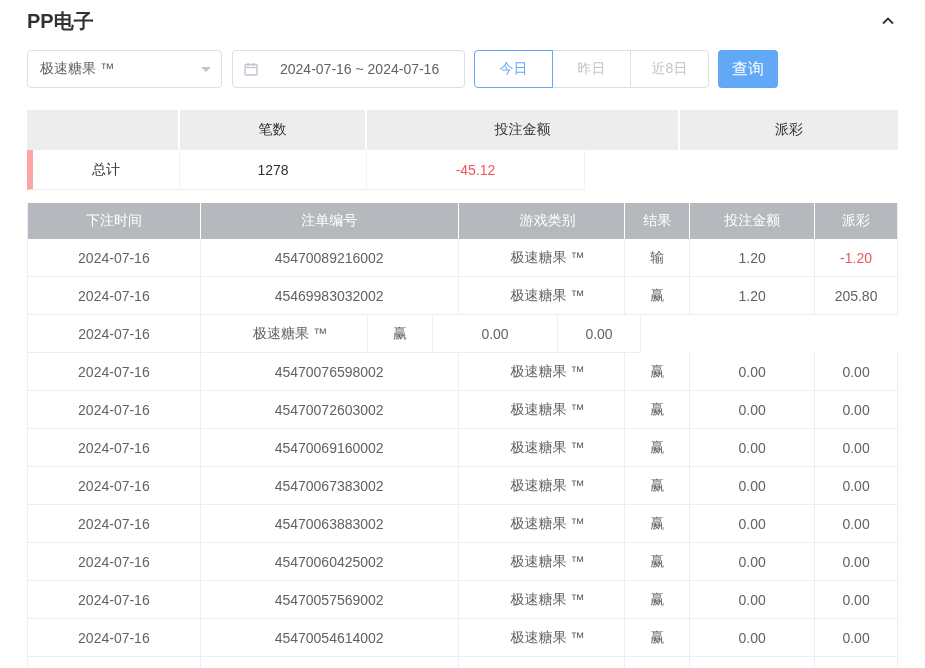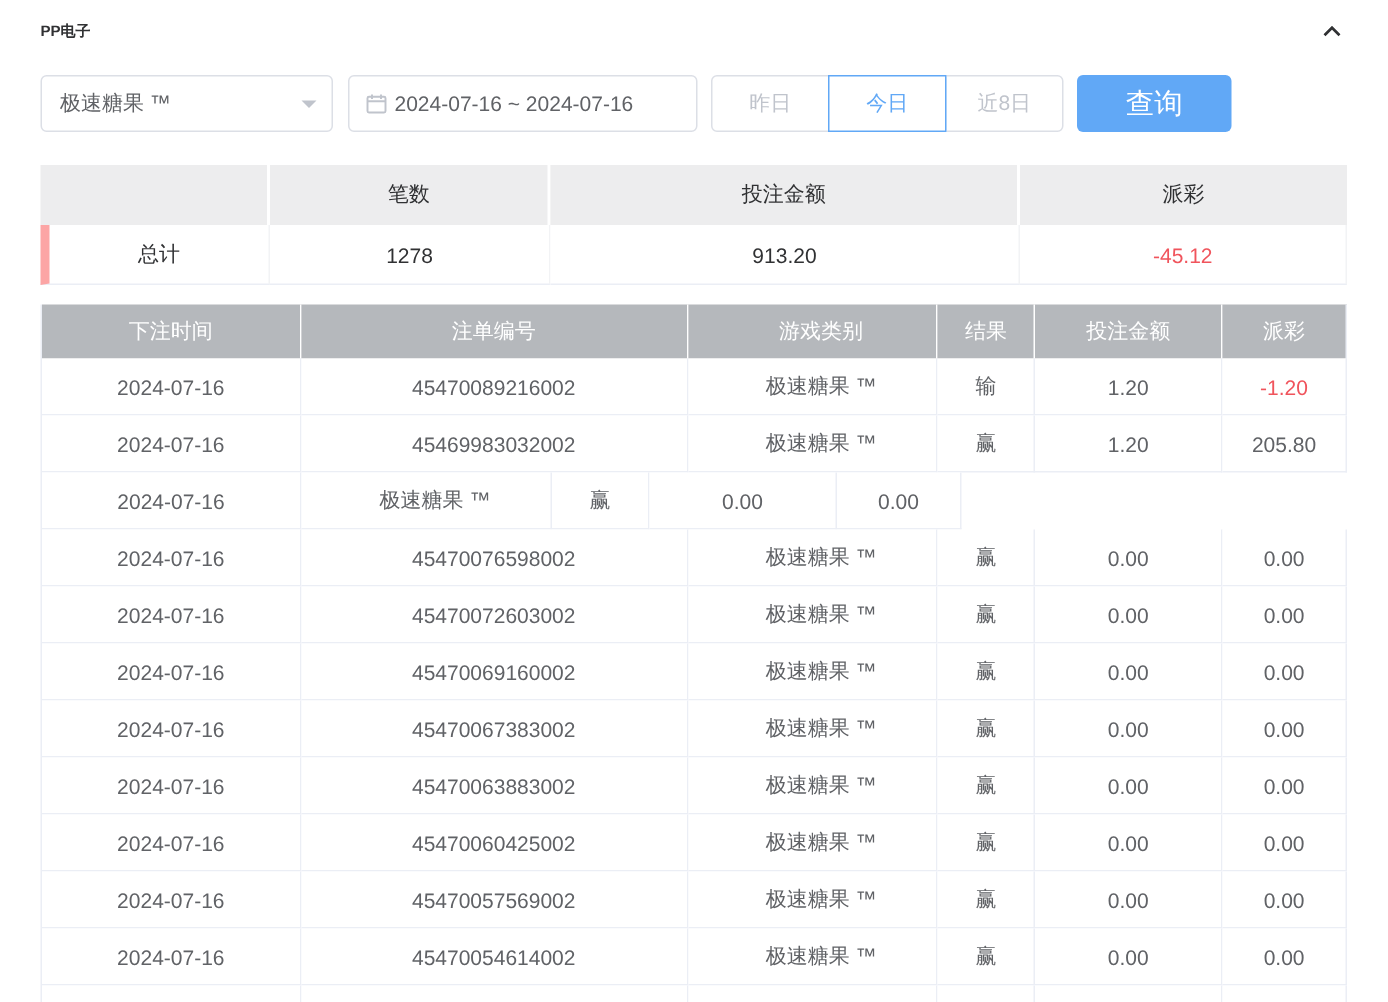--- a/index.html
+++ b/index.html
@@ -7,49 +7,49 @@
   body {
     background: #ffffff;
     font-family: "Liberation Sans", "DejaVu Sans", sans-serif;
     font-size: 14px;
     color: #303133;
   }
   .page { padding: 10px 27px 0 27px; width: 925px; }
 
   
   .panel-header { display: flex; justify-content: space-between; align-items: center; height: 22px; }
-  .panel-title { font-size: 10px; font-weight: bold; color: #303133; }
+  .panel-title { font-size: 20px; font-weight: bold; color: #303133; }
   .collapse-btn { width: 20px; height: 20px; display: flex; align-items: center; justify-content: center; cursor: pointer; }
 
   
   .filter-row { display: flex; align-items: center; margin-top: 18px; height: 38px; }
   .select {
     position: relative; width: 195px; height: 38px; border: 1px solid #dcdfe6; border-radius: 4px;
     display: flex; align-items: center; padding: 0 28px 0 12px; background: #fff; cursor: pointer;
   }
   .select-value { color: #606266; white-space: nowrap; overflow: hidden; }
   .caret { position: absolute; right: 10px; top: 16px; width: 0; height: 0;
     border: 5px solid transparent; border-top-color: #c0c4cc; }
   .date-input {
     width: 233px; height: 38px; border: 1px solid #dcdfe6; border-radius: 4px; background: #fff;
-    display: flex; align-items: center; gap: 4px; padding: 0 10px; margin-left: 10px; cursor: pointer;
+    display: flex; align-items: center; gap: 21px; padding: 0 10px; margin-left: 10px; cursor: pointer;
   }
   .date-value { color: #606266; white-space: nowrap; }
   .btn-group { display: flex; margin-left: 9px; }
   .qbtn {
     width: 79px; height: 38px; background: #fff; border: 1px solid #dcdfe6; color: #c0c4cc;
     font-size: 14px; cursor: pointer; margin-left: -1px; position: relative;
     font-family: inherit;
   }
   .qbtn:first-child { border-radius: 4px 0 0 4px; margin-left: 0; }
   .qbtn:last-child { border-radius: 0 4px 4px 0; }
   .qbtn.active { color: #61a8f6; border-color: #61a8f6; z-index: 1; }
   .search-btn {
-    width: 103px; height: 38px; margin-left: 9px; background: #61a8f6; color: #fff; border: none;
-    border-radius: 4px; font-size: 19px; cursor: pointer; font-family: inherit;
+    width: 60px; height: 38px; margin-left: 9px; background: #61a8f6; color: #fff; border: none;
+    border-radius: 4px; font-size: 16px; cursor: pointer; font-family: inherit;
   }
 
   
   .summary { margin-top: 22px; width: 871px; }
   .s-row { display: flex; }
   .s-cell { display: flex; align-items: center; justify-content: center; height: 40px; }
   .s-head .s-cell { background: #ededee; color: #303133; border-right: 2px solid #fff; }
   .s-head .s-cell:last-child { border-right: none; }
   .s-body .s-cell { background: #fff; color: #303133; border-bottom: 1px solid #ebeef5; border-right: 1px solid #f2f3f5; }
   .s-body .s-cell:first-child { border-left: 6px solid #fca5a5; }
@@ -94,38 +94,37 @@
     <div class="date-input">
       <svg width="16" height="16" viewBox="0 0 16 16">
         <rect x="2" y="3.5" width="12" height="10.5" rx="1" fill="none" stroke="#c0c4cc" stroke-width="1.3"></rect>
         <line x1="2" y1="6.5" x2="14" y2="6.5" stroke="#c0c4cc" stroke-width="1.3"></line>
         <line x1="5" y1="2" x2="5" y2="5" stroke="#c0c4cc" stroke-width="1.3"></line>
         <line x1="11" y1="2" x2="11" y2="5" stroke="#c0c4cc" stroke-width="1.3"></line>
       </svg>
       <span class="date-value">2024-07-16 ~ 2024-07-16</span>
     </div>
     <div class="btn-group">
+      <button class="qbtn active">今日</button>
       <button class="qbtn">昨日</button>
-      <button class="qbtn active">今日</button>
       <button class="qbtn">近8日</button>
     </div>
     <button class="search-btn">查询</button>
   </div>
 
   <div class="summary">
     <div class="s-row s-head">
       <div class="s-cell s1"></div>
       <div class="s-cell s2">笔数</div>
       <div class="s-cell s3">投注金额</div>
       <div class="s-cell s4">派彩</div>
     </div>
     <div class="s-row s-body">
       <div class="s-cell s1">总计</div>
       <div class="s-cell s2">1278</div>
-      <div class="s-cell s3">913.20</div>
       <div class="s-cell s4 neg">-45.12</div>
     </div>
   </div>
 
   <div class="dtable">
     <div class="thead">
       <div class="th c1">下注时间</div>
       <div class="th c2">注单编号</div>
       <div class="th c3">游戏类别</div>
       <div class="th c4">结果</div>

